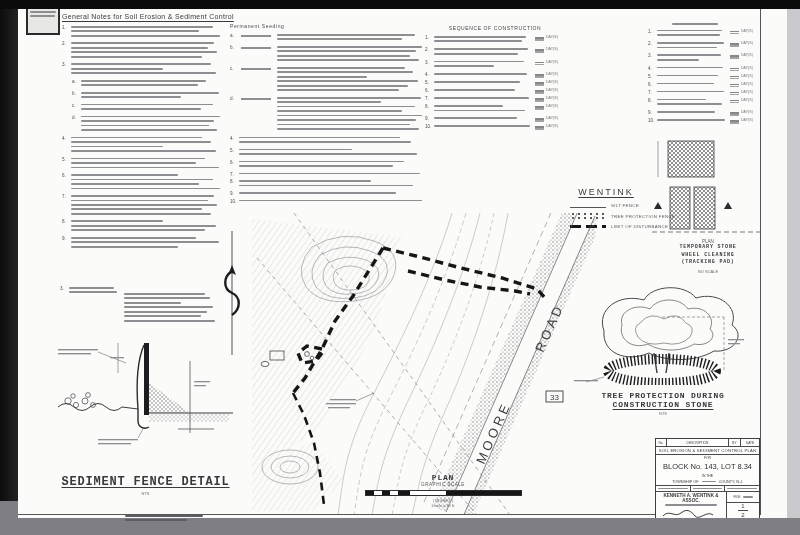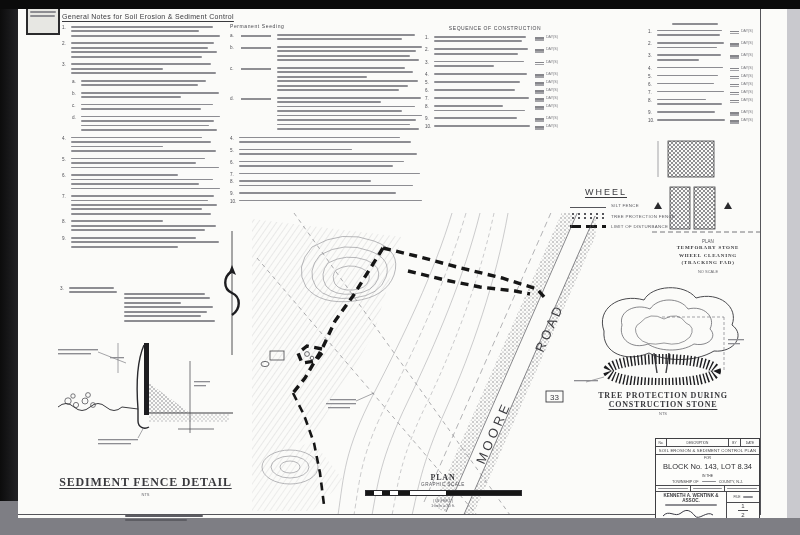--- a/index.html
+++ b/index.html
@@ -24,21 +24,21 @@
   .unit{font-size:3.6px;color:#74747a;line-height:1;}
   .colhead{font-size:5px;letter-spacing:.6px;color:#46464c;text-align:center;margin-bottom:5px;filter:blur(.25px);}
   .gn-title{font-size:7px;color:#3a3a3e;letter-spacing:.3px;text-decoration:underline;text-underline-offset:2px;margin-bottom:6px;white-space:nowrap;filter:blur(.2px);}
   .legend-title{font-size:9px;letter-spacing:2px;color:#3a3a3e;text-decoration:underline;text-underline-offset:2px;text-align:center;margin-bottom:5px;}
   .leg-row{display:flex;align-items:center;margin-bottom:4px;}
   .leg-sym{width:36px;flex:none;margin-right:5px;}
   .sym-silt{height:5px;border-bottom:1.2px solid #55555a;}
   .sym-tree{height:8px;background-image:radial-gradient(circle at 3px 2px,#55555a 1.1px,transparent 1.4px);background-size:6px 4px;}
   .sym-limit{height:3px;background:repeating-linear-gradient(90deg,#161616 0 11px,transparent 11px 16px);}
   .leg-label{font-size:4.4px;color:#5a5a60;letter-spacing:.3px;filter:blur(.2px);}
-  .cap-serif{font-family:Liberation Serif, serif;font-weight:700;color:#3a3a3e;text-align:center;letter-spacing:.8px;}
+  .cap-serif{font-family:Liberation Mono, monospace;font-weight:700;color:#3a3a3e;text-align:center;letter-spacing:.8px;}
   .nts{font-size:4px;color:#6a6a70;text-align:center;margin-top:2px;}
   .scalebar{height:4px;width:155px;margin:3px auto 2px auto;border:1px solid #2e2e32;background:linear-gradient(90deg,#161616 0 8px,#fff 8px 16px,#161616 16px 24px,#fff 24px 32px,#161616 32px 44px,#fff 44px 80px,#161616 80px 155px);}
   .tb{left:637px;top:429px;width:105px;height:81px;border:1px solid #3e3e42;background:#fdfdfb;box-sizing:border-box;}
   .tb-row{box-sizing:border-box;border-bottom:1px solid #4a4a4e;display:flex;align-items:center;justify-content:center;overflow:hidden;}
   .tb-cell{box-sizing:border-box;border-right:1px solid #4a4a4e;height:100%;display:flex;align-items:center;justify-content:center;}
   .stamp-patch{left:0;top:496px;width:118px;height:39px;background:#e9e9ec;}
   .stamp-num{position:absolute;left:3px;top:3px;font-size:30px;color:#3e3e46;letter-spacing:0;line-height:1;}
   .soft{filter:blur(.25px);}
 </style>
 </head>
@@ -568,21 +568,21 @@
       <div style="font-size:4.5px;text-align:center;color:#55555a;">PLAN</div>
       <div class="cap-serif soft" style="font-size:5px;line-height:1.5;">
         <div>TEMPORARY STONE</div>
         <div>WHEEL CLEANING</div>
         <div>(TRACKING PAD)</div>
       </div>
       <div class="nts">NO SCALE</div>
     </div>
 
     <div class="abs" style="left:552px;top:178px;width:120px;">
-      <div class="legend-title" style="width:72px;">WHEEL</div>
+      <div class="legend-title" style="width:72px;">WENTINK</div>
       <div class="leg-row">
         <div class="leg-sym sym-silt"></div>
         <div class="leg-label">SILT FENCE</div>
       </div>
       <div class="leg-row">
         <div class="leg-sym sym-tree"></div>
         <div class="leg-label">TREE PROTECTION FENCE</div>
       </div>
       <div class="leg-row">
         <div class="leg-sym sym-limit"></div>

